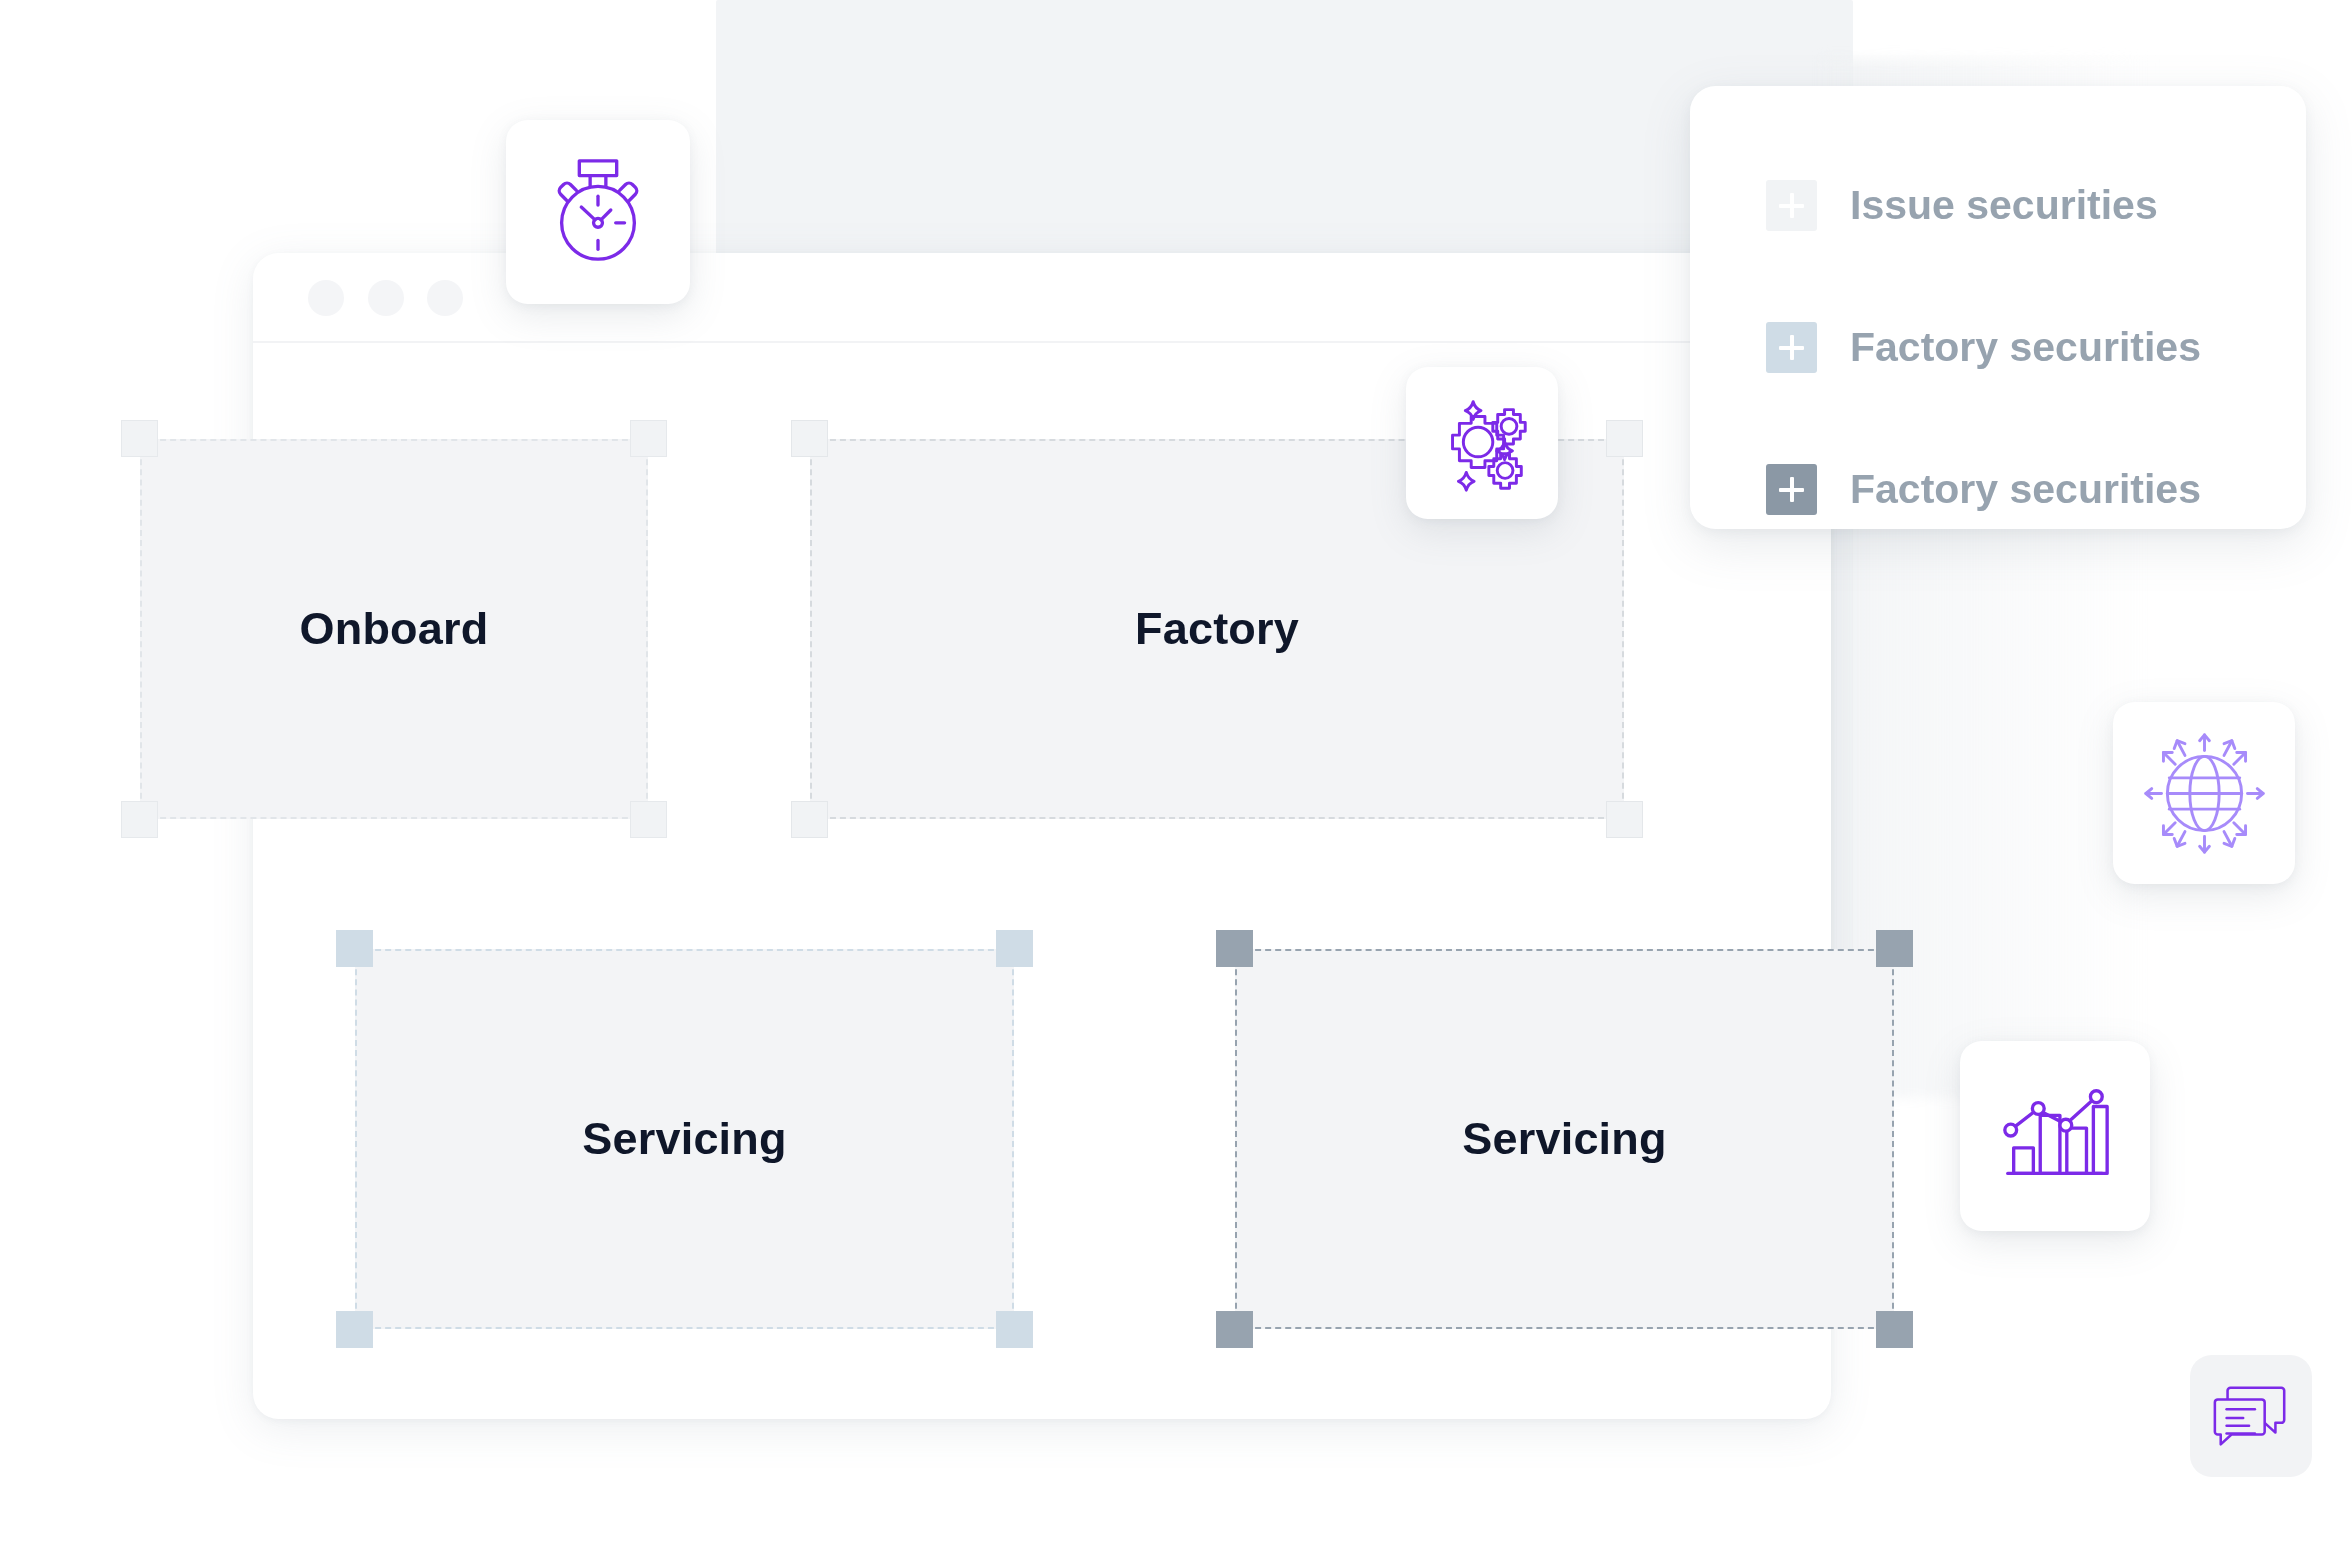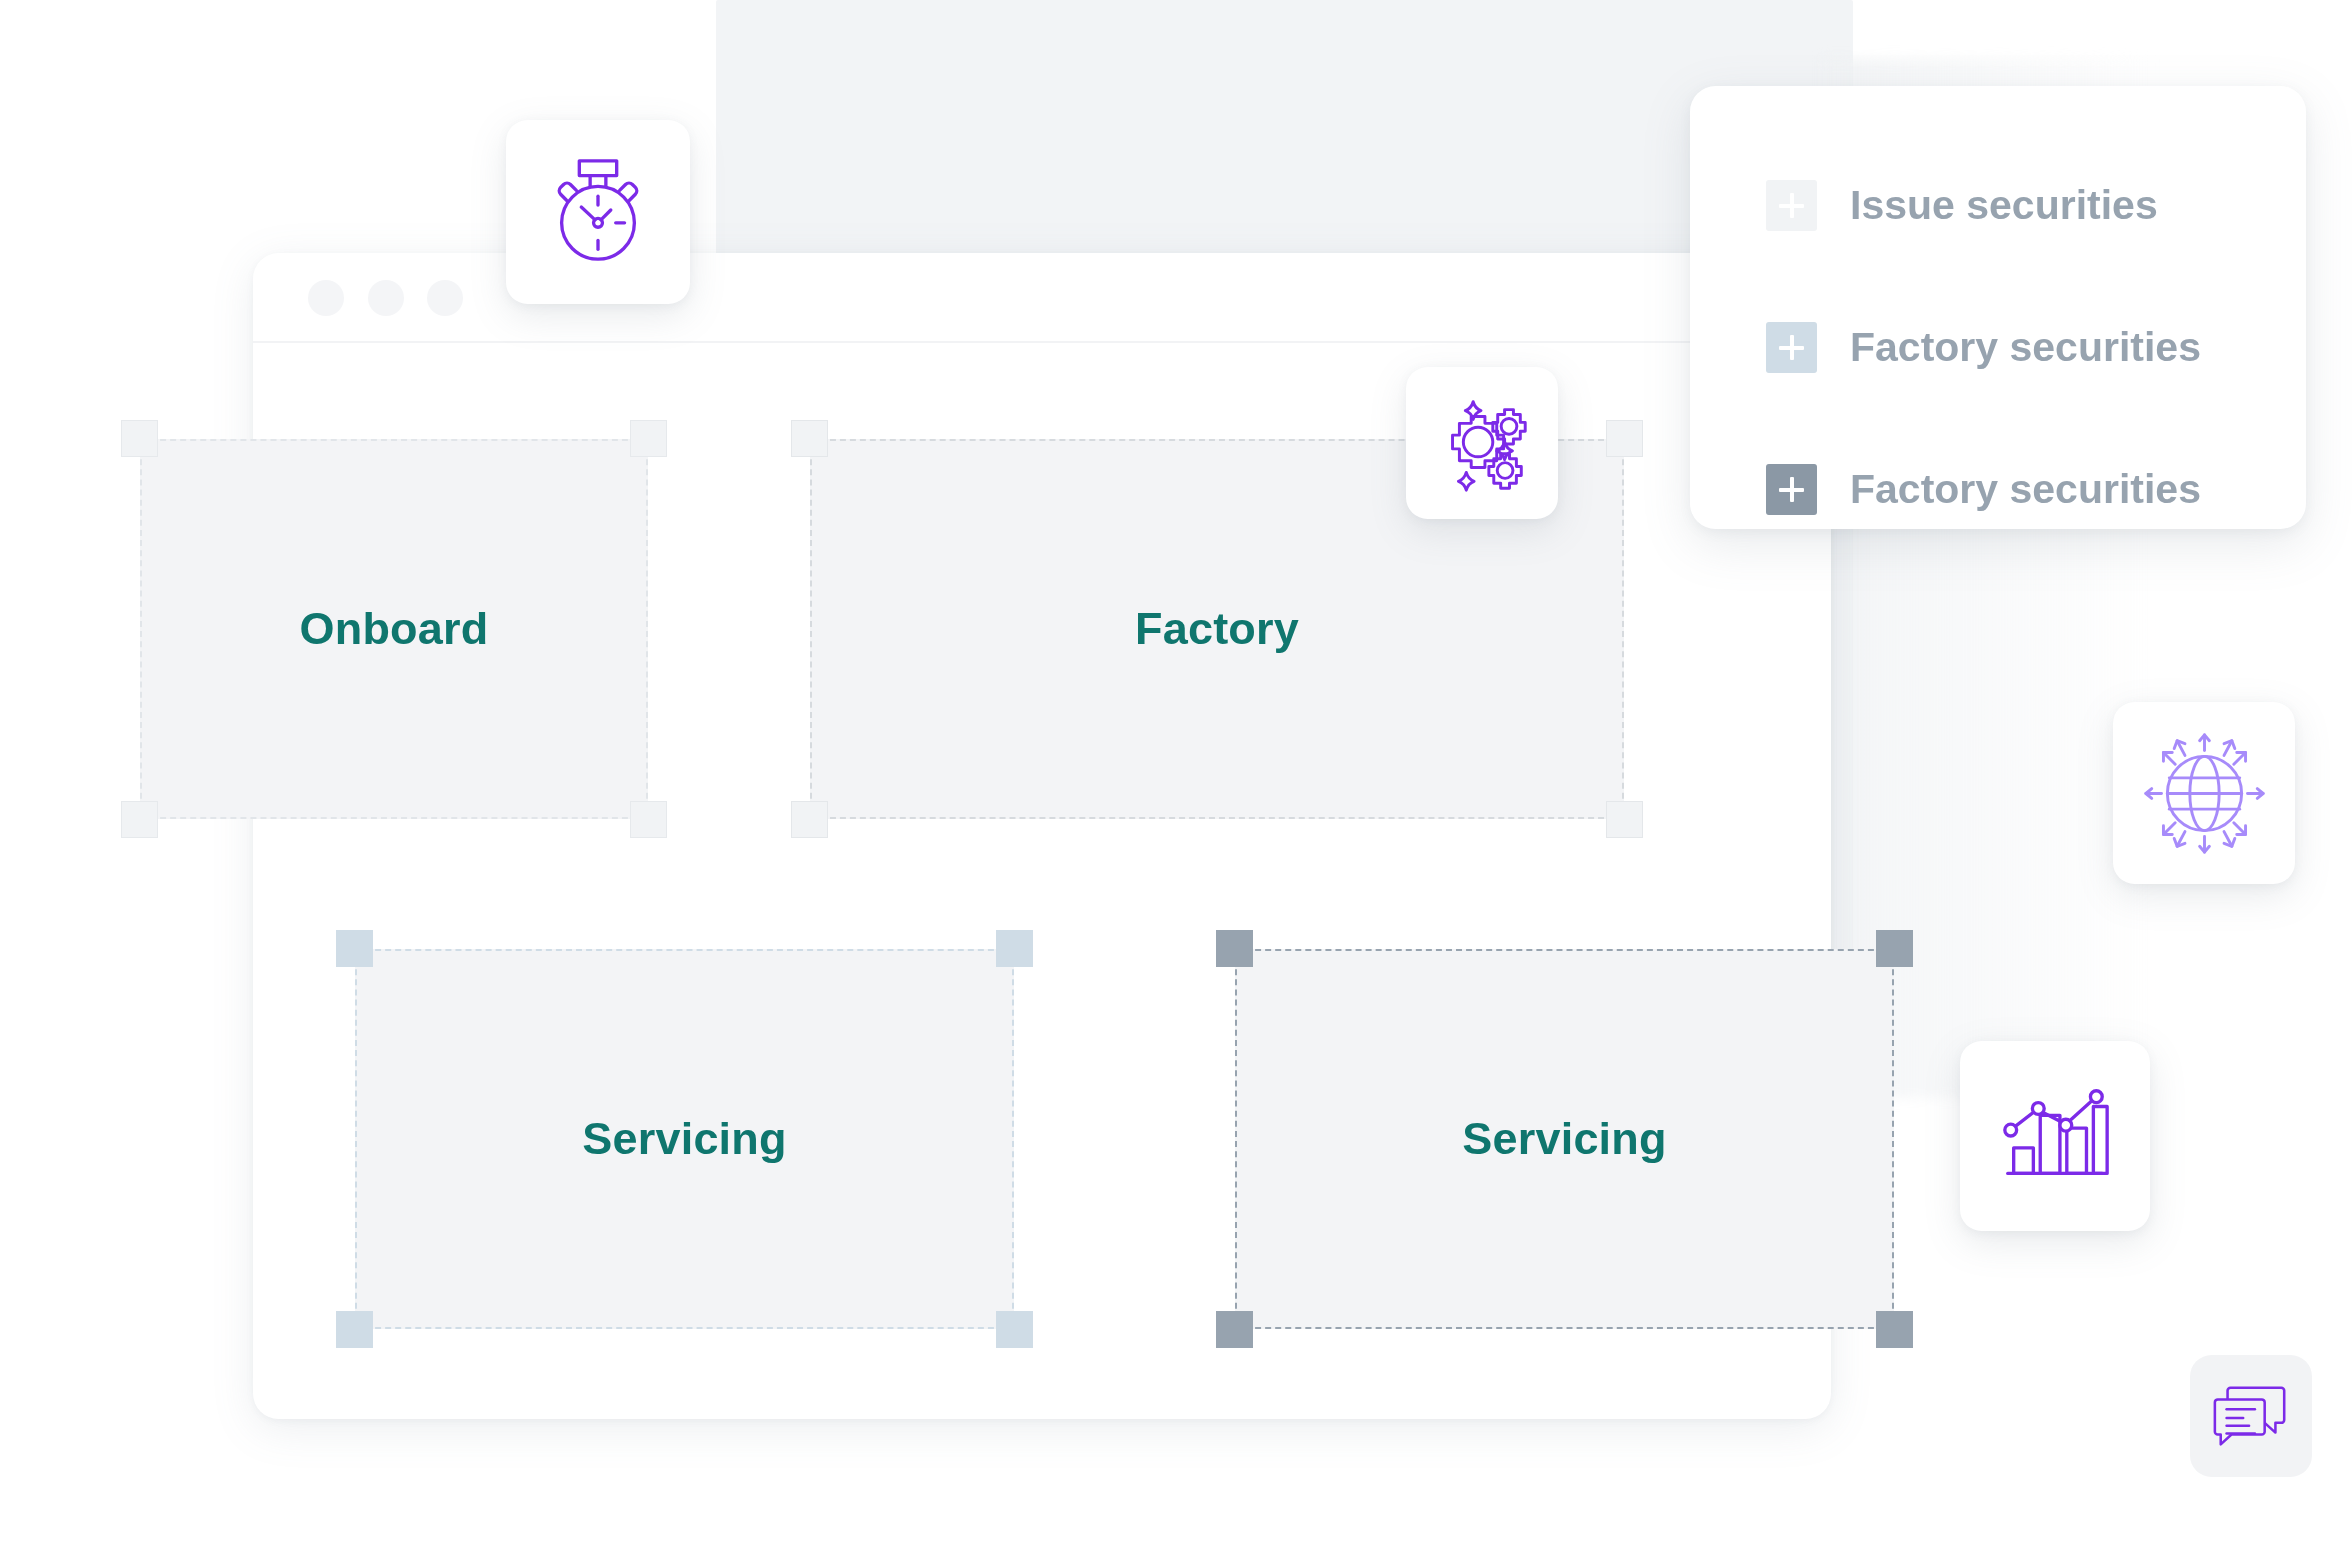--- a/index.html
+++ b/index.html
@@ -91,21 +91,21 @@
     box-sizing: border-box;
   }
   .wf-label {
     position: absolute;
     inset: 0;
     display: flex;
     align-items: center;
     justify-content: center;
     font-size: 45px;
     font-weight: bold;
-    color: #0f766e;
+    color: #0f172a;
     letter-spacing: 0.2px;
     user-select: none;
   }
   .wf-handle {
     position: absolute;
     width: 37px;
     height: 37px;
     background: #f1f3f5;
     border: 1px solid #e6e9ec;
     box-sizing: border-box;

